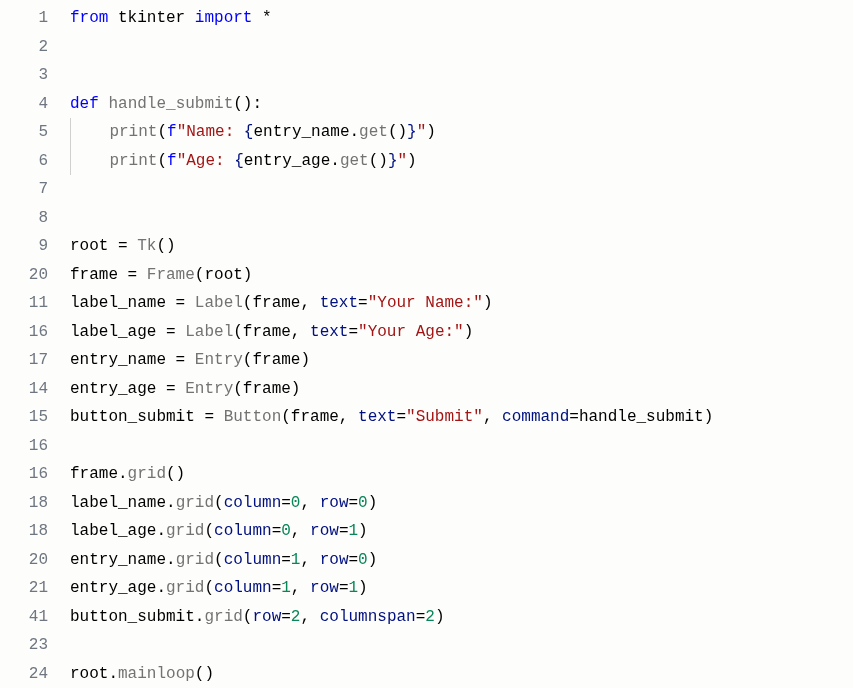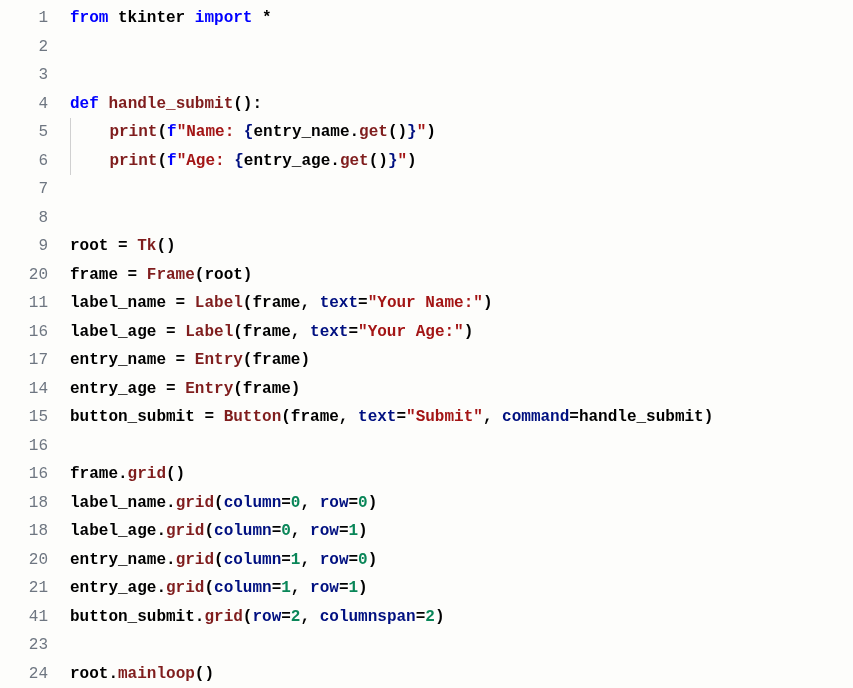--- a/index.html
+++ b/index.html
@@ -26,28 +26,27 @@
     user-select: none;
     flex-shrink: 0;
   }
   .gutter div {
     height: 28.5px;
   }
   .code {
     flex: 1;
     white-space: pre;
     padding-left: 8px;
-    font-weight: bold;
   }
   .line {
     height: 28.5px;
   }
   .kw { color: #0000ff; }        
   .s { color: #a31515; }         
-  .fn { color: #7f1d1d; }       
+  .fn { color: #737373; }       
   .num { color: #098658; }       
   .decl { color: #001080; }
   .vbar {
     display: inline-block;
     border-left: 1px solid #d0d0d0;
     height: 28.5px;
     vertical-align: top;
     box-sizing: border-box;
   }
 </style>

